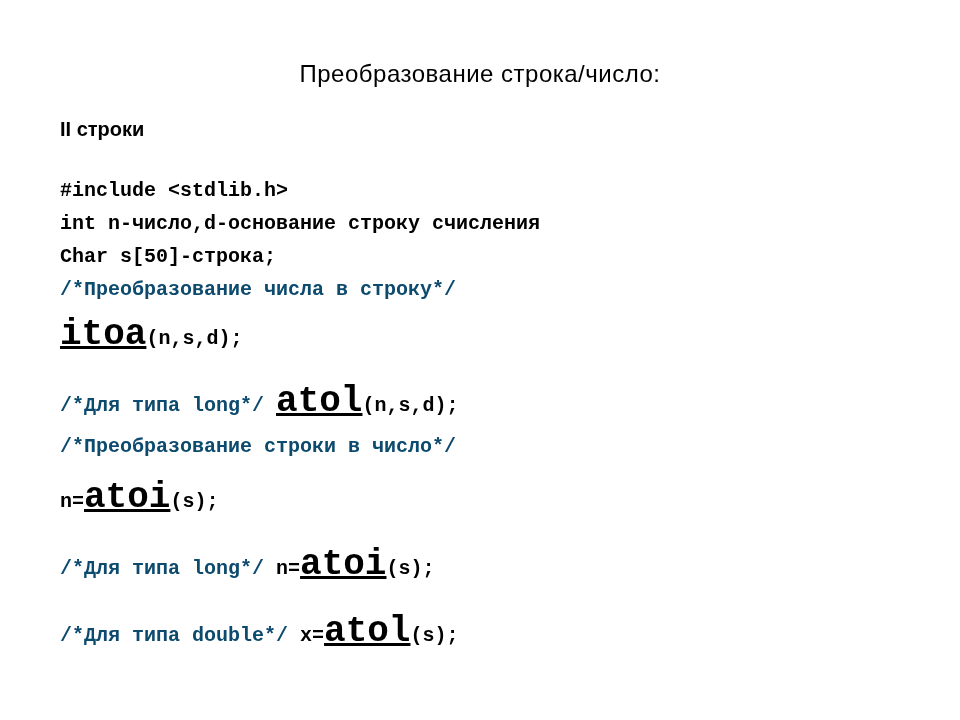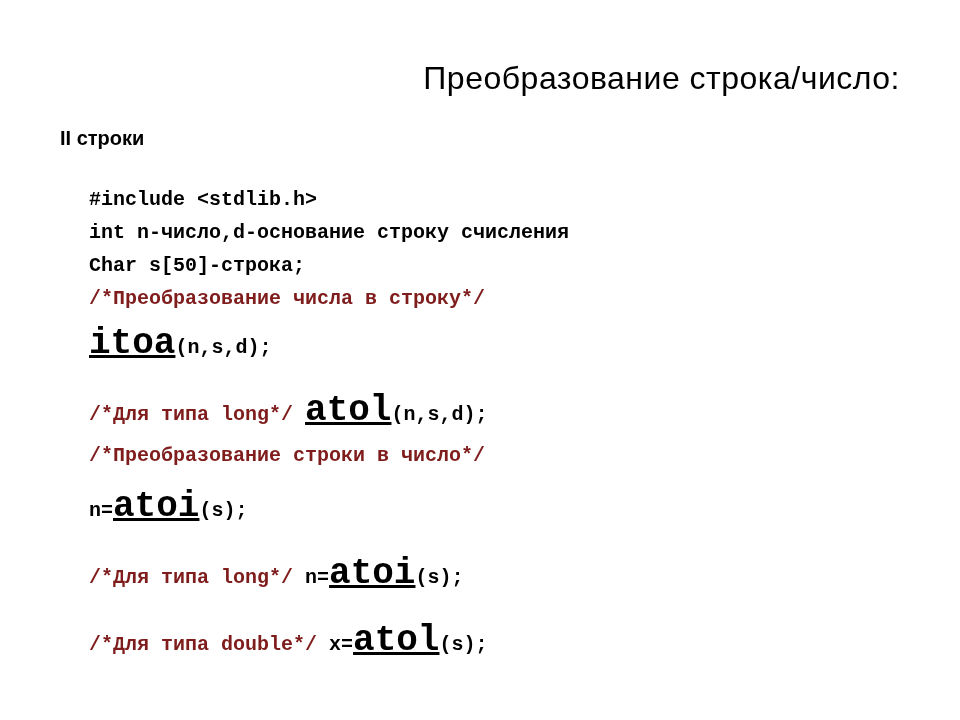--- a/index.html
+++ b/index.html
@@ -9,42 +9,41 @@
     }
     body {
       width: 960px;
       height: 720px;
       background: #ffffff;
       font-family: Arial, Helvetica, sans-serif;
       color: #000000;
       padding: 60px 60px 40px 60px;
     }
     .title {
-      font-size: 32px;
+      font-size: 24px;
       font-weight: normal;
-      text-align: right;
+      text-align: center;
       margin-bottom: 30px;
       letter-spacing: 0.5px;
     }
     .subtitle {
       font-size: 20px;
       font-weight: bold;
       font-family: Arial, Helvetica, sans-serif;
       margin-bottom: 35px;
     }
     .code-line {
       font-family: 'Courier New', Courier, monospace;
       font-size: 20px;
       font-weight: bold;
       line-height: 1.5;
       margin-bottom: 3px;
-      margin-left: 29px;
     }
     .comment {
-      color: #7f1d1d;
+      color: #0c4a6e;
     }
     .black {
       color: #000000;
     }
     .large-fn {
       font-size: 36px;
       font-weight: bold;
       text-decoration: underline;
     }
     .spacer-sm {

